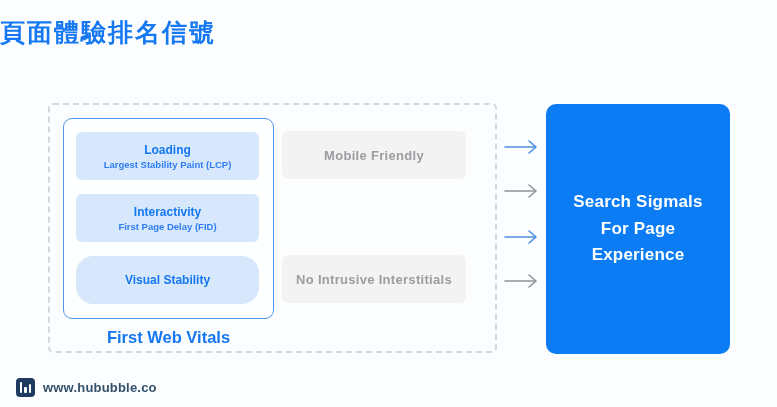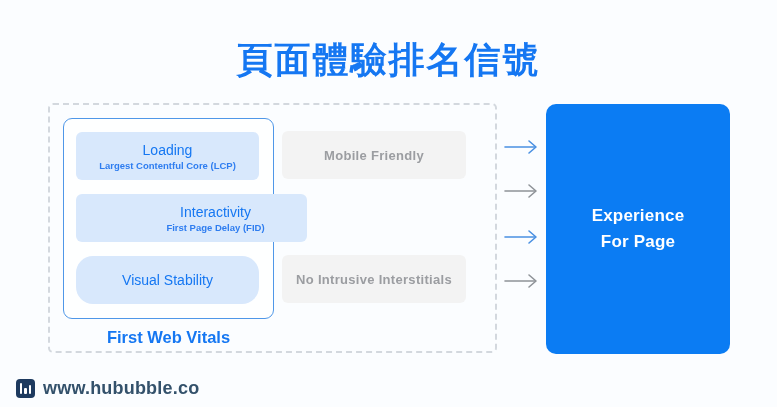--- a/index.html
+++ b/index.html
@@ -4,23 +4,23 @@
 <style>
   html, body { margin: 0; padding: 0; }
   .page {
     position: relative;
     width: 777px; height: 407px;
     background: var(--page-bg, #fbfdff);
     font-family: "Liberation Sans", "DejaVu Sans", sans-serif;
     overflow: hidden;
   }
   .title {
-    position: absolute; left: 0; top: 36px; width: 100%;
-    text-align: center;
-    font-size: 36px; font-weight: 800; letter-spacing: 2px;
+    position: absolute; left: 0; top: 16px; width: 100%;
+    text-align: left;
+    font-size: 25px; font-weight: 800; letter-spacing: 2px;
     color: var(--accent-blue, #1577f2);
   }
   .dashed-panel {
     position: absolute; left: 48px; top: 103px;
     width: 449px; height: 250px;
     border: 2px dashed #d3d8de; border-radius: 5px;
     box-sizing: border-box;
   }
   .cwv-box {
     position: absolute; left: 13px; top: 13px;
@@ -32,24 +32,24 @@
   }
   .vital-card {
     position: absolute; left: 12px; width: 183px; height: 48px;
     background: var(--vital-card-bg, #d8e8fc);
     border-radius: 6px;
     display: flex; flex-direction: column;
     align-items: center; justify-content: center;
     gap: 2px;
   }
   .vital-card.v0 { top: 13px; }
-  .vital-card.v1 { top: 75px; padding-left: 48px; }
+  .vital-card.v1 { top: 75px; }
   .vital-card.v2 { top: 137px; border-radius: 17px; }
   .vital-title {
-    font-size: 14px; font-weight: 400;
+    font-size: 12px; font-weight: 700;
     color: var(--accent-blue, #1577f2);
   }
   .vital-subtitle {
     font-size: 9.5px; font-weight: 600;
     color: #2e7df0;
   }
   .cwv-label {
     position: absolute; left: 13px; top: 223px; width: 211px;
     text-align: center;
     font-size: 16.5px; font-weight: 700;
@@ -95,37 +95,37 @@
     background: var(--footer-navy, #1d3a5f);
     border-radius: 4px;
     display: flex; align-items: flex-end; justify-content: center;
     gap: 2px; padding-bottom: 4px; box-sizing: border-box;
   }
   .logo .bar { width: 2.5px; background: #ffffff; border-radius: 1px; }
   .logo .b0 { height: 11px; }
   .logo .b1 { height: 6px; }
   .logo .b2 { height: 9px; }
   .site {
-    font-size: 18px; font-weight: 600;
+    font-size: 13px; font-weight: 600;
     color: #33516b; letter-spacing: 0.2px;
   }
 </style>
 </head>
 <body>
 
 <div class="page">
 
   <div class="title">頁面體驗排名信號</div>
 
   <div class="dashed-panel">
 
     <div class="cwv-box">
       <div class="vital-card v0">
         <div class="vital-title">Loading</div>
-        <div class="vital-subtitle">Largest Contentful Core (LCP)</div>
+        <div class="vital-subtitle">Largest Stability Paint (LCP)</div>
       </div>
       <div class="vital-card v1">
         <div class="vital-title">Interactivity</div>
         <div class="vital-subtitle">First Page Delay (FID)</div>
       </div>
       <div class="vital-card v2">
         <div class="vital-title">Visual Stability</div>
       </div>
     </div>
 
@@ -147,22 +147,23 @@
   <svg class="arrow a2" viewBox="0 0 36 16">
     <line x1="1" y1="8" x2="31" y2="8" stroke="currentColor" stroke-width="1.6" stroke-linecap="round"></line>
     <polyline points="25,2 32,8 25,14" fill="none" stroke="currentColor" stroke-width="1.6" stroke-linecap="round" stroke-linejoin="round"></polyline>
   </svg>
   <svg class="arrow a3" viewBox="0 0 36 16">
     <line x1="1" y1="8" x2="31" y2="8" stroke="currentColor" stroke-width="1.6" stroke-linecap="round"></line>
     <polyline points="25,2 32,8 25,14" fill="none" stroke="currentColor" stroke-width="1.6" stroke-linecap="round" stroke-linejoin="round"></polyline>
   </svg>
 
   <div class="result-box">
+    <div>Search Sigmals</div>
+    <div>For Page</div>
     <div>Experience</div>
-    <div>For Page</div>
   </div>
 
   <div class="footer">
     <div class="logo">
       <div class="bar b0"></div>
       <div class="bar b1"></div>
       <div class="bar b2"></div>
     </div>
     <div class="site">www.hububble.co</div>
   </div>

